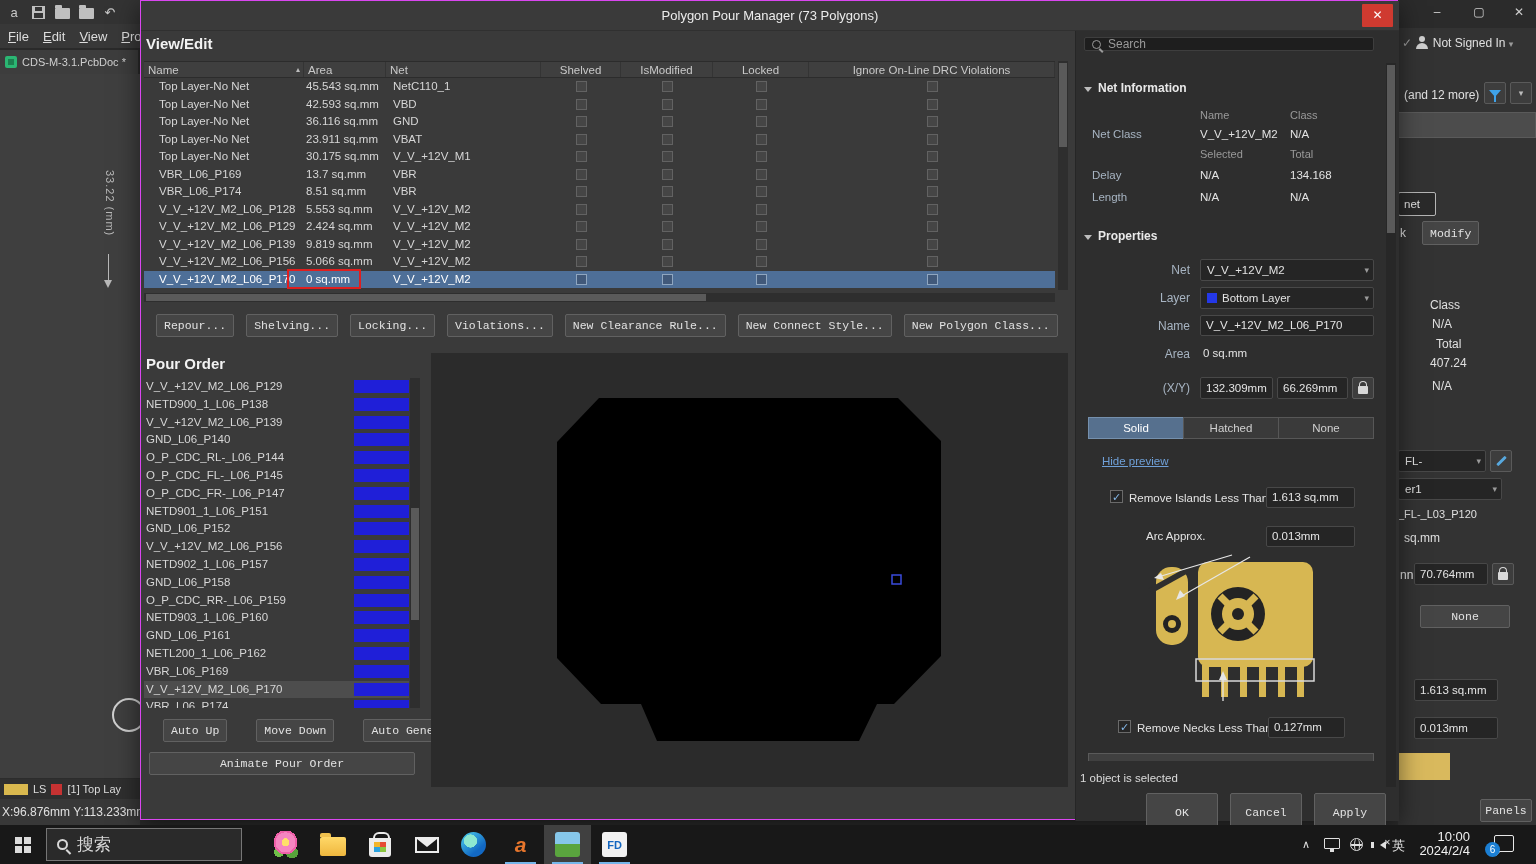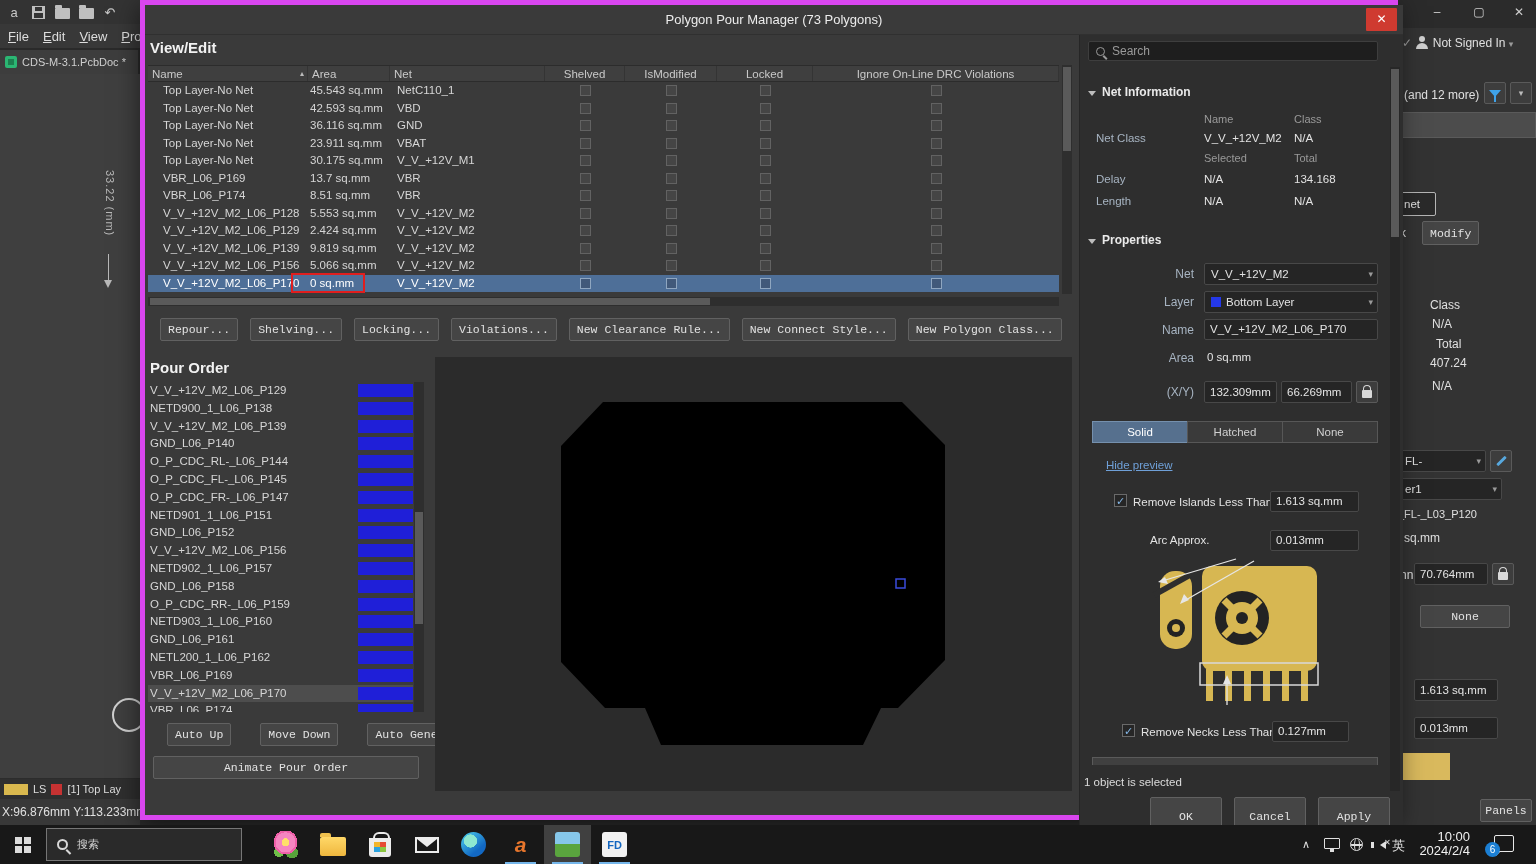--- a/index.html
+++ b/index.html
@@ -55,21 +55,21 @@
   .pen-icon{width:3px;height:12px;background:#57a8de;border-radius:1px;transform:rotate(45deg)}
   .lock-icon{width:10px;height:8px;background:#d8d8d8;border-radius:1px;position:relative;margin-top:4px}
   .lock-icon::before{content:"";position:absolute;left:1px;top:-5px;width:6px;height:5px;border:1.5px solid #d8d8d8;border-bottom:none;border-radius:4px 4px 0 0}
   .dd{position:absolute;background:#252525;border:1px solid #484848;border-radius:2px;display:flex;align-items:center;padding:0 16px 0 6px;color:#e2e2e2;font-size:11.5px;white-space:nowrap;overflow:hidden}
   .dd .caret{position:absolute;right:4px;color:#9a9a9a;font-size:9px}
   .tin{position:absolute;background:#252525;border:1px solid #484848;border-radius:2px;color:#e4e4e4;font-size:11.5px;line-height:19px;padding:0 5px;white-space:nowrap;overflow:hidden}
   .tin.center{}
   .tin.light{border-color:#b5b5b5;background:#2a2a2a}
 
   
-  #dialog{left:140px;top:0;width:1258px;height:820px;background:#3a3a3a;border:5px solid #d946ef;
+  #dialog{left:140px;top:0;width:1258px;height:820px;background:#3a3a3a;border:1px solid #d946ef;
           box-shadow:0 6px 24px rgba(0,0,0,.55);z-index:5}
   #dialog>div,#dialog>svg,#dialog>button{position:absolute}
   #dlg-titlebar{left:0;top:0;width:1258px;height:30px;background:#3a3a3a;border-bottom:1px solid #303030;
                 text-align:center;line-height:30px;font-size:13px;color:#ececec}
   #dlg-close{left:1221px;top:3px;width:31px;height:23px;background:#cf3a30;color:#fff;text-align:center;
              line-height:23px;font-size:12px;border-radius:1px}
   .sec-title{font-size:15px;font-weight:bold;color:#f2f2f2}
   #ve-title{left:5px;top:34px}
   #pour-title{left:5px;top:354px}
 
@@ -104,21 +104,21 @@
   #pour-vscroll{left:269px;top:377px;width:10px;height:330px;background:#2e2e2e}
   #pour-vscroll .thumb{left:1px;top:130px;width:8px;height:112px}
   #pour-btns{left:22px;top:718px;display:flex;gap:29px}
   #animate-btn{left:8px;top:751px;width:266px}
 
   #preview{left:290px;top:352px;width:637px;height:434px;background:#2b2b2b}
 
   
   #rpanel{left:934px;top:30px;width:324px;height:790px;background:#2e2e2e;border-left:1px solid #262626}
   #rpanel>div,#rpanel>svg{position:absolute}
-  #rp-search{left:8px;top:6px;width:290px;height:20px;background:#1e1e1e;border:1px solid #3e3e3e;border-radius:2px;
+  #rp-search{left:8px;top:6px;width:290px;height:14px;background:#1e1e1e;border:1px solid #3e3e3e;border-radius:2px;
              display:flex;align-items:center;gap:7px;padding:0 7px;color:#9a9a9a;font-size:12px}
   .mag-icon{flex:0 0 auto;width:9px;height:9px;border:1.5px solid #9a9a9a;border-radius:50%;position:relative}
   .mag-icon::after{content:"";position:absolute;left:7px;top:7px;width:5px;height:1.5px;background:#9a9a9a;transform:rotate(45deg);transform-origin:0 0}
   #rp-scroll{left:310px;top:32px;width:10px;height:724px;background:#272727}
   #rp-scroll .thumb{left:1px;top:2px;width:8px;height:168px}
   .sec-head{position:absolute;left:8px;display:flex;align-items:center;gap:6px;font-weight:bold;font-size:12px;color:#e9e9e9}
   .tri{width:0;height:0;border-left:4px solid transparent;border-right:4px solid transparent;border-top:5px solid #bdbdbd;margin-top:2px}
   .rp-text{position:absolute;font-size:11.5px;color:#e3e3e3;white-space:nowrap}
   .rp-text.sub{color:#999;font-size:11px}
   .rp-text.lbl{color:#a7b4c2}
@@ -136,21 +136,21 @@
   #dlg-btns{right:13px;top:762px;display:flex;gap:12px;position:absolute}
   .dlgb{width:72px;height:38px;padding:0}
 
   
   #taskbar{left:0;top:825px;width:1536px;height:39px;background:#181818;z-index:10}
   #taskbar>div{position:absolute}
   #tb-start{left:0;top:0;width:46px;height:39px;display:flex;align-items:center;justify-content:center}
   .win-logo{width:16px;height:16px;display:grid;grid-template-columns:7px 7px;grid-template-rows:7px 7px;gap:2px}
   .win-logo span{background:#dcdcdc}
   #tb-search{left:46px;top:3px;width:196px;height:33px;background:#2a2a2a;border:1px solid #767676;
-             display:flex;align-items:center;gap:9px;padding:0 10px;color:#d8d8d8;font-size:11px}
+             display:flex;align-items:center;gap:9px;padding:0 10px;color:#d8d8d8;font-size:17px}
   .mag2{flex:0 0 auto;width:11px;height:11px;border:2px solid #d8d8d8;border-radius:50%;position:relative}
   .mag2::after{content:"";position:absolute;left:8px;top:8px;width:6px;height:2px;background:#d8d8d8;transform:rotate(45deg);transform-origin:0 0}
   #tb-icons{left:262px;top:0;height:39px;display:flex}
   .tb-icon{width:47px;height:39px;display:flex;align-items:center;justify-content:center;position:relative}
   .tb-icon.active{background:#404040}
   .tb-icon.running::after{content:"";position:absolute;left:8px;right:8px;bottom:0;height:2px;background:#75b6ea}
   .i-flower{width:27px;height:27px;border-radius:4px;
     background:radial-gradient(circle at 50% 42%,#ffe06a 0 4px,#f585c0 4px 10px,#ef5fa8 10px 12px,rgba(0,0,0,0) 12px),
                radial-gradient(circle at 74% 80%,#57a33a 0 6px,rgba(0,0,0,0) 6px),
                radial-gradient(circle at 26% 78%,#6fbf49 0 5px,rgba(0,0,0,0) 5px)}

